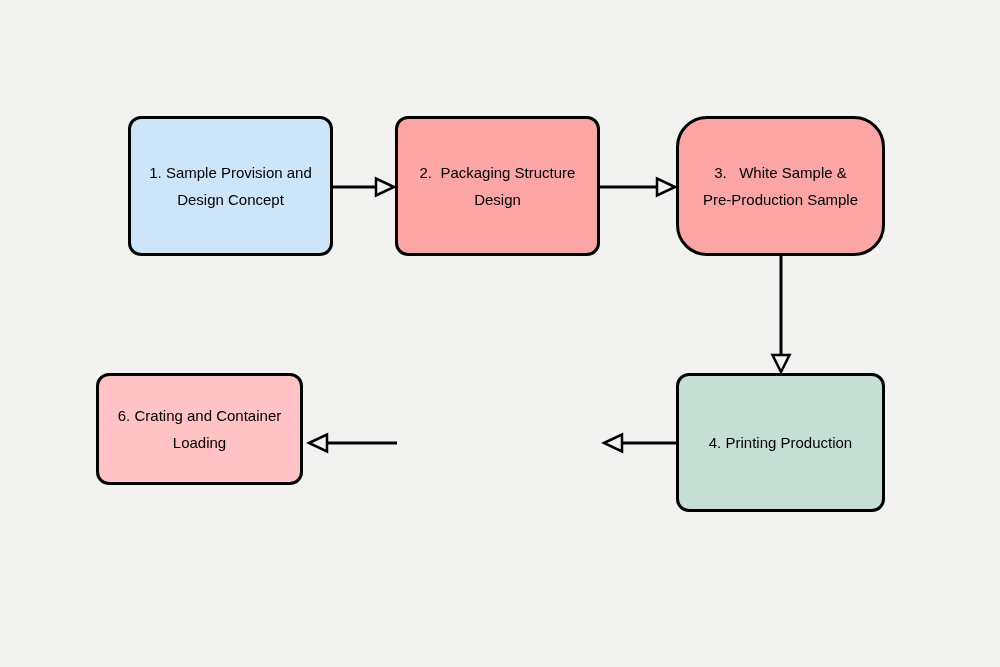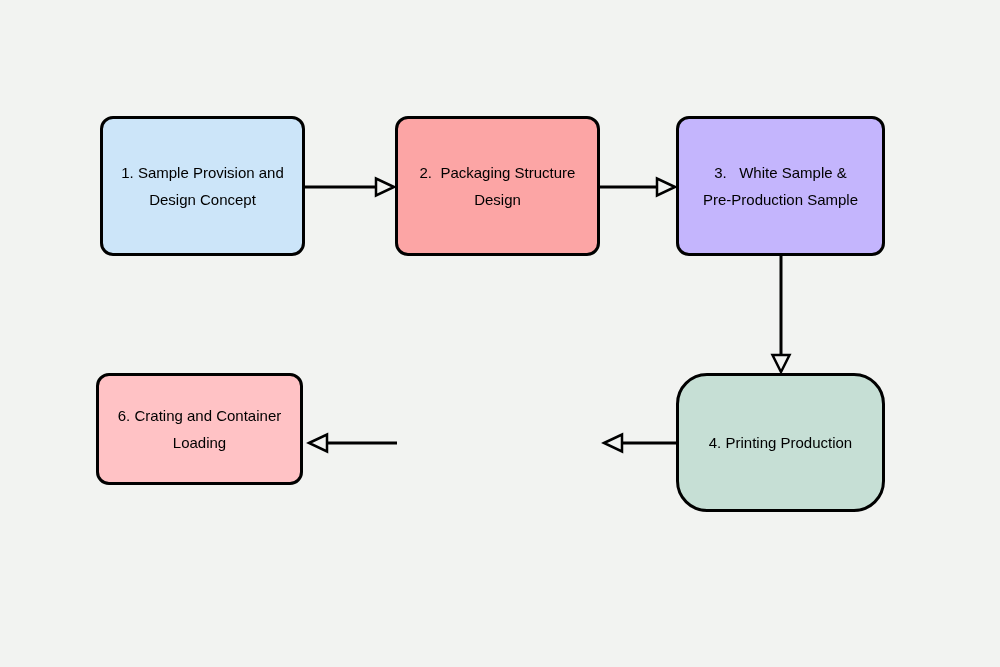--- a/index.html
+++ b/index.html
@@ -36,21 +36,21 @@
     text-align: center;
     font-size: 15px;
     line-height: 27px;
     color: #000000;
     padding: 0 12px;
     white-space: pre-wrap;
   }
   .node-1 { left: 100px; top: 116px; width: 205px; height: 140px; }
   .node-2 { left: 395px; top: 116px; width: 205px; height: 140px; }
   .node-3 { left: 676px; top: 116px; width: 209px; height: 140px; }
-  .node-4 { left: 676px; top: 373px; width: 209px; height: 139px; border-radius: 31px; }
+  .node-4 { left: 676px; top: 373px; width: 209px; height: 139px; }
   .node-5 { left: 395px; top: 373px; width: 207px; height: 139px; }
   .node-6 { left: 96px; top: 373px; width: 207px; height: 112px; }
 </style>
 </head>
 <body>
 
 <div class="canvas" style="background-color: rgb(242, 243, 241);">
 
   <svg class="edges-layer" width="1000" height="667" viewBox="0 0 1000 667">
 
@@ -73,31 +73,31 @@
       <line class="edge-line" x1="678" y1="443" x2="621" y2="443"></line>
       <polygon class="edge-head" points="604,443 622,434.5 622,451.5" fill="#f2f3f1"></polygon>
     </g>
 
     <g>
       <line class="edge-line" x1="397" y1="443" x2="326" y2="443"></line>
       <polygon class="edge-head" points="309,443 327,434.5 327,451.5" fill="#f2f3f1"></polygon>
     </g>
   </svg>
 
-  <div class="node node-1" style="background-color: rgb(204, 229, 249);">
+  <div class="node node-1" style="background-color: rgb(204, 229, 249); margin-left: 28px;">
     <span>1. Sample Provision and
 Design Concept</span>
   </div>
 
   <div class="node node-2" style="background-color: #fca5a5;">
     <span>2.  Packaging Structure
 Design</span>
   </div>
 
-  <div class="node node-3" style="background-color: #c4b5fd;">
+  <div class="node node-3" style="background-color: #fca5a5; border-radius: 31px;">
     <span>3.   White Sample &amp;
 Pre-Production Sample</span>
   </div>
 
   <div class="node node-4" style="background-color: rgb(198, 223, 213);">
     <span>4. Printing Production</span>
   </div>
 
 
   <div class="node node-6" style="background-color: rgb(255, 194, 197);">

